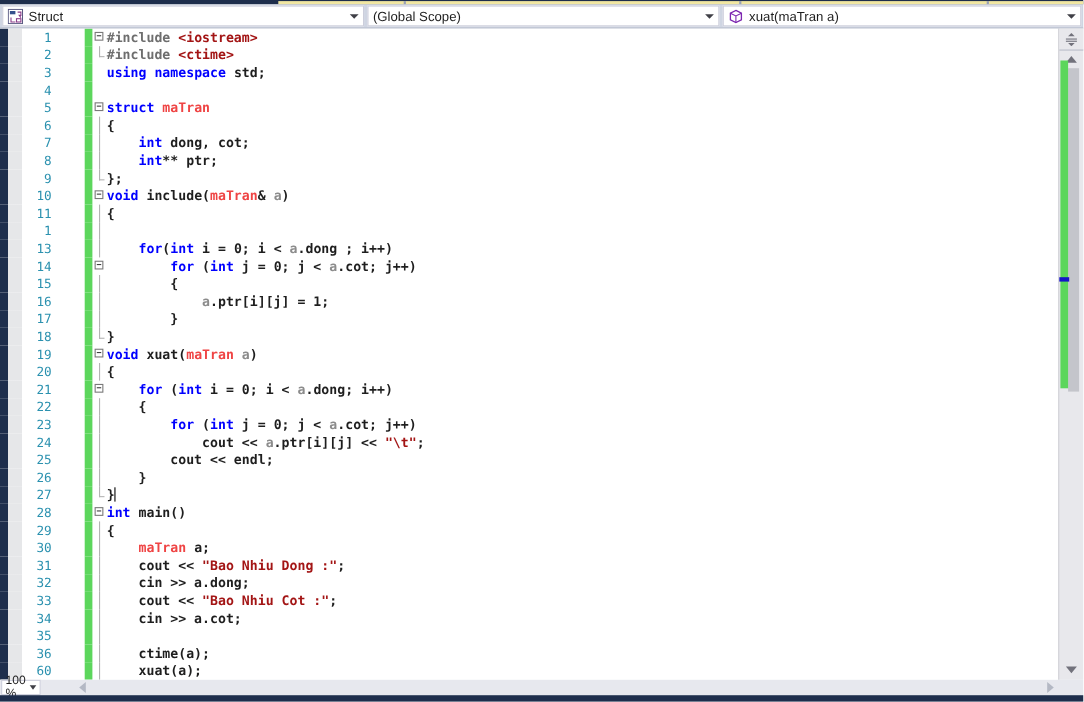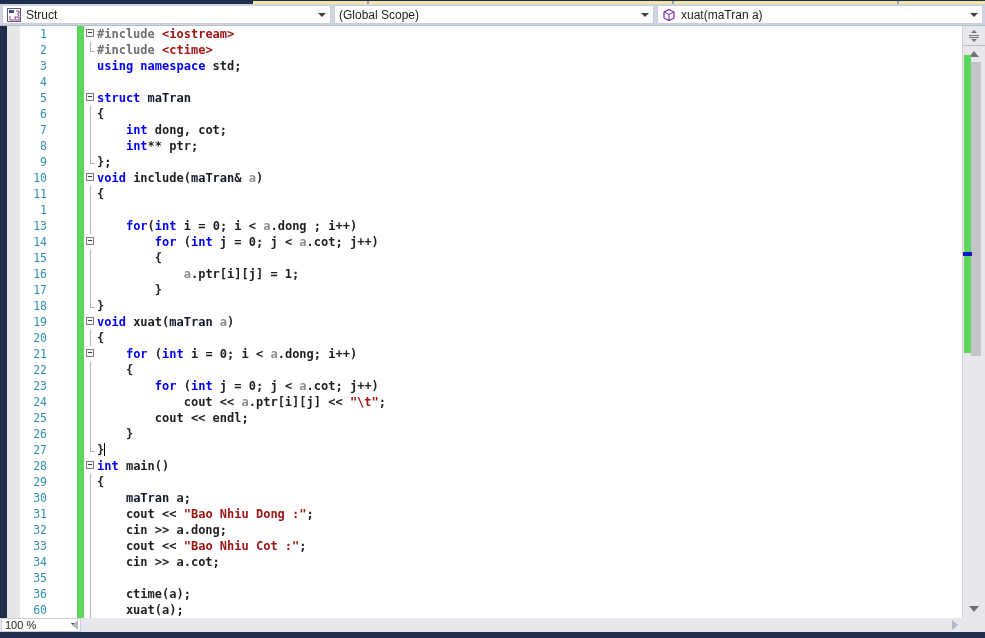--- a/index.html
+++ b/index.html
@@ -28,38 +28,38 @@
   .num{width:55px;flex:0 0 55px;text-align:right;padding-right:8px;box-sizing:border-box;
        font-family:"DejaVu Sans Mono",monospace;font-size:11.5px;color:#2b91af;
        background:linear-gradient(to right,#1e2e4c 0px,#1e2e4c 7px,#e6e7e9 7px,#e6e7e9 20px,#ffffff 20px);}
   .chg{width:7px;flex:0 0 7px;background:#5cd65c;margin-left:22px;}
   .ol{width:13px;flex:0 0 13px;position:relative;}
   .ol-box{position:absolute;left:2px;top:3px;width:8px;height:8px;border:1px solid #7a7a7a;box-sizing:border-box;background:#fff;}
   .ol-box::after{content:"";position:absolute;left:1px;right:1px;top:2px;border-top:1px solid #404040;}
   .ol-line{position:absolute;left:6px;top:0;bottom:0;border-left:1px solid #b4b4b4;}
   .ol-end{position:absolute;left:6px;top:0;width:4px;height:9px;border-left:1px solid #b4b4b4;border-bottom:1px solid #b4b4b4;}
   pre.code{margin:0;font-family:"DejaVu Sans Mono",monospace;font-size:12px;line-height:16px;white-space:pre;font-weight:bold;}
-  .tk-pl{color:#1e1e1e;} .tk-kw{color:#0000ff;} .tk-ty{color:#0f172a;}
+  .tk-pl{color:#1e1e1e;} .tk-kw{color:#0000ff;} .tk-ty{color:#ef4444;}
   .tk-str{color:#a31515;} .tk-pre{color:#6e6e6e;} .tk-par{color:#8c8c8c;} .tk-num{color:#1e1e1e;}
   .caret{display:inline-block;width:1px;height:13px;background:#000;vertical-align:-2px;}
 
   
   .vscroll{position:absolute;left:962px;top:26px;width:23px;height:592px;background:#e8e8ec;border-left:1px solid #d0d0d6;box-sizing:border-box;}
   .split-btn{position:absolute;left:0;top:0;width:22px;height:20px;background:#e8e8ec;border-bottom:1px solid #b9bdc9;box-sizing:border-box;
              display:flex;align-items:center;justify-content:center;}
   .scroll-arrow{position:absolute;left:0;width:22px;height:14px;display:flex;align-items:center;justify-content:center;}
   .tri-up{width:0;height:0;border-left:5px solid transparent;border-right:5px solid transparent;border-bottom:6px solid #72727c;}
   .tri-down{width:0;height:0;border-left:5px solid transparent;border-right:5px solid transparent;border-top:6px solid #72727c;}
   .v-thumb{position:absolute;left:8px;top:36px;width:10px;height:294px;background:#c4c5cb;}
   .v-annot-green{position:absolute;left:1px;top:29px;width:7px;height:298px;background:#5cd65c;}
   .v-annot-caret{position:absolute;left:0px;top:226px;width:9px;height:4px;background:#1414c8;}
 
   
   .hscroll{position:absolute;left:0;top:618px;width:985px;height:14px;background:#e7e8ee;}
-  .zoom-combo{position:absolute;left:1px;top:0px;width:80px;height:14px;background:#ffffff;border:1px solid #cccedb;box-sizing:border-box;
+  .zoom-combo{position:absolute;left:1px;top:0px;width:36px;height:14px;background:#ffffff;border:1px solid #cccedb;box-sizing:border-box;
               display:flex;align-items:center;font-size:11px;color:#1e1e1e;padding:0 3px;}
   .zoom-combo .lbl{flex:1;}
   .zoom-combo .arrow{width:0;height:0;border-left:3px solid transparent;border-right:3px solid transparent;border-top:4px solid #3f3f46;}
   .h-arrow{position:absolute;top:0;width:14px;height:14px;display:flex;align-items:center;justify-content:center;}
   .tri-left{width:0;height:0;border-top:5px solid transparent;border-bottom:5px solid transparent;border-right:6px solid #b4b8c4;}
   .tri-right{width:0;height:0;border-top:5px solid transparent;border-bottom:5px solid transparent;border-left:6px solid #b4b8c4;}
   .bottom-strip{position:absolute;left:0;top:632px;width:985px;height:6px;background:#1e2e4c;}
 </style>
 </head>
 <body>

